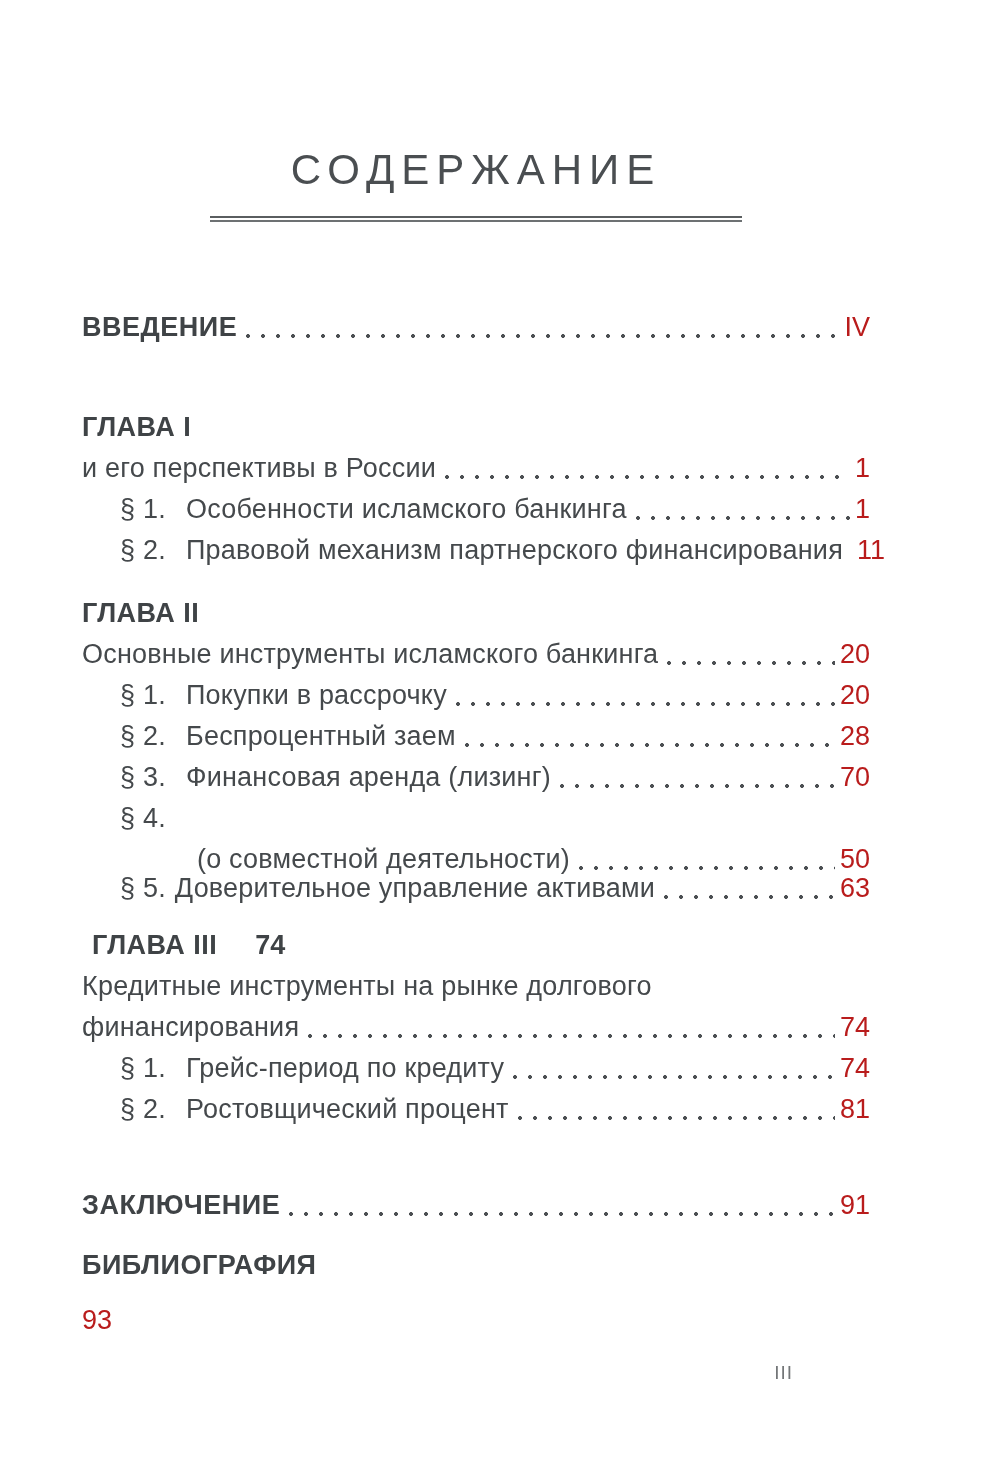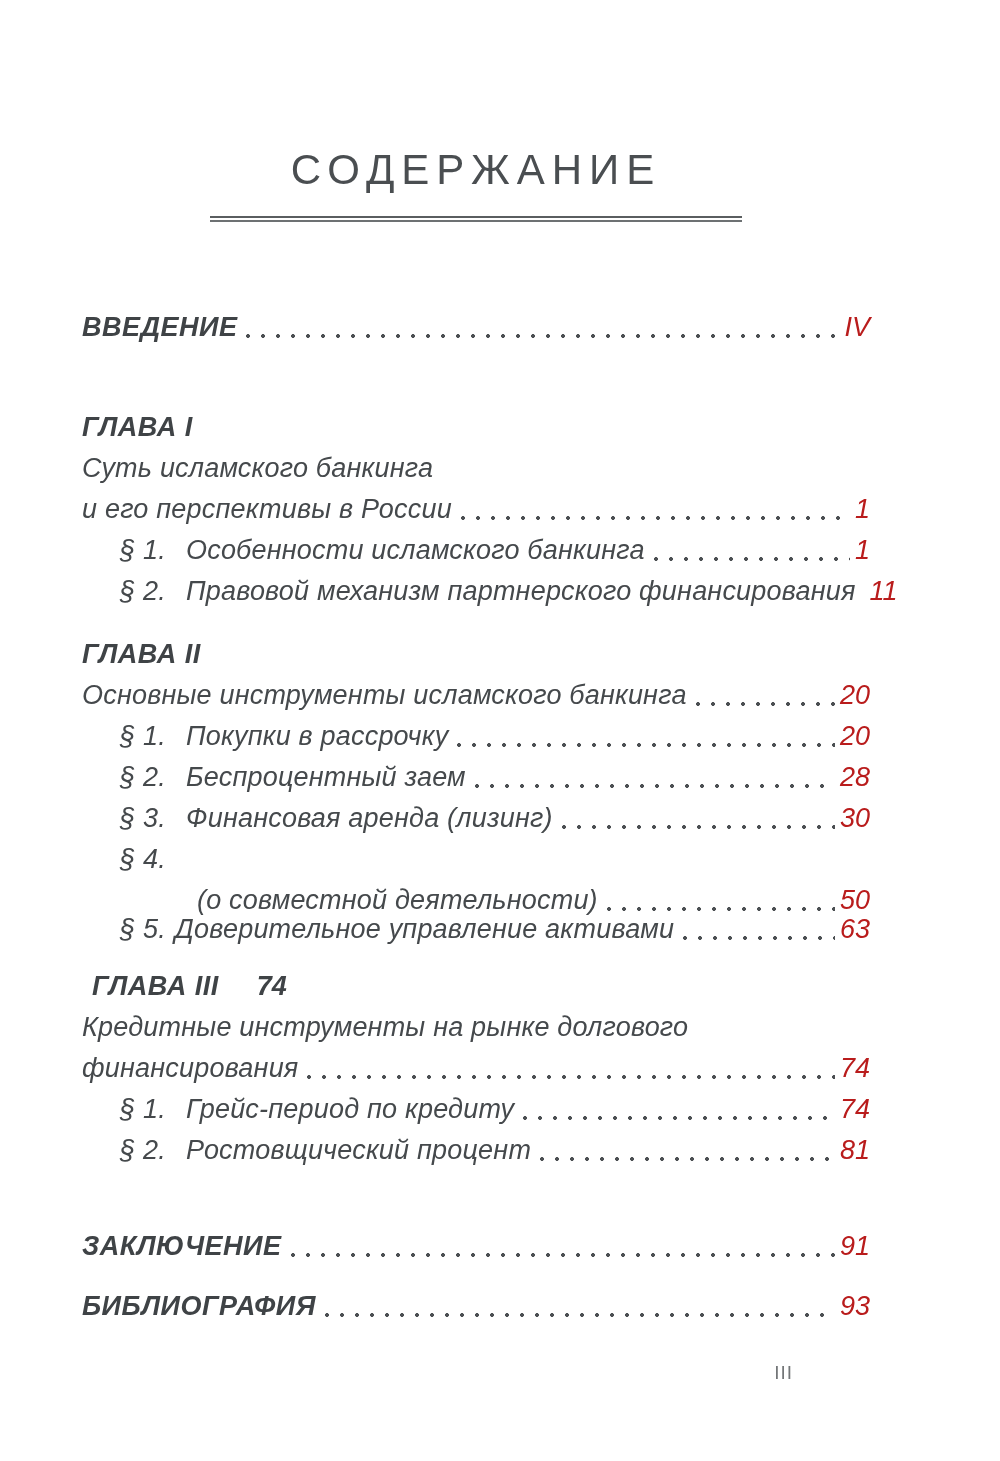--- a/index.html
+++ b/index.html
@@ -22,21 +22,20 @@
   .title-rule{
     width:532px;height:2px;margin:24px auto 0 auto;
     border-top:2px solid #5a5e60;
     border-bottom:2px solid #6d7173;
   }
   
   .row{
     display:flex;
     font-size:27px;line-height:41px;letter-spacing:0.2px;
     white-space:nowrap;
-    font-style:italic;
   }
   .row .lbl{flex:0 0 auto;}
   .bold{font-weight:700;letter-spacing:0.5px;color:#3f4346;}
   .dots{
     flex:1 1 auto;min-width:0;
     height:4px;align-self:flex-end;
     margin:0 5px 10px 9px;
     background-image:radial-gradient(circle at 2px 2px,#4b4f52 1.7px,rgba(0,0,0,0) 2.2px);
     background-size:15px 4px;background-repeat:repeat-x;
     background-position:left center;
@@ -47,21 +46,21 @@
   .ch1-head{margin-top:59px;}
   .ch2-head{margin-top:22px;}
   .ch3-head{margin-top:16px;margin-left:10px;}
   .sec{padding-left:38px;}
   .sec .marker{flex:0 0 66px;}
   .sec.tight .marker{flex:0 0 auto;margin-right:9px;}
   .sec-cont{padding-left:115px;}
   .sec5{margin-top:-12px;}
   .inline-page{font-weight:700;margin-left:38px;letter-spacing:0;}
   .closing-1{margin-top:55px;}
-  .closing-2{margin-top:19px;}
+  .closing-2{margin-top:19px;flex-direction:column;}
   
   .folio{
     position:absolute;top:1362px;right:111px;
     font-size:19px;color:#737678;letter-spacing:1px;
   }
 </style>
 </head>
 <body>
 
 <div class="page">
@@ -74,23 +73,20 @@
 
     <div class="row bold intro-row">
       <span class="lbl">ВВЕДЕНИЕ</span>
       <span class="dots"></span>
       <span class="pageno">IV</span>
     </div>
 
     <section>
       <div class="row bold ch1-head">
         <span class="lbl">ГЛАВА I</span>
-      </div>
-      <div class="row">
-        <span class="lbl">Суть исламского банкинга</span>
       </div>
       <div class="row">
         <span class="lbl">и его перспективы в России</span>
         <span class="dots"></span>
         <span class="pageno">1</span>
       </div>
       <div class="row sec">
         <span class="marker">§ 1.</span>
         <span class="lbl">Особенности исламского банкинга</span>
         <span class="dots"></span>
@@ -122,21 +118,21 @@
       <div class="row sec">
         <span class="marker">§ 2.</span>
         <span class="lbl">Беспроцентный заем</span>
         <span class="dots"></span>
         <span class="pageno">28</span>
       </div>
       <div class="row sec">
         <span class="marker">§ 3.</span>
         <span class="lbl">Финансовая аренда (лизинг)</span>
         <span class="dots"></span>
-        <span class="pageno">30</span>
+        <span class="pageno">70</span>
       </div>
       <div class="row sec">
         <span class="marker">§ 4.</span>
       </div>
       <div class="row sec-cont">
         <span class="lbl">(о совместной деятельности)</span>
         <span class="dots"></span>
         <span class="pageno">50</span>
       </div>
       <div class="row sec tight sec5">

